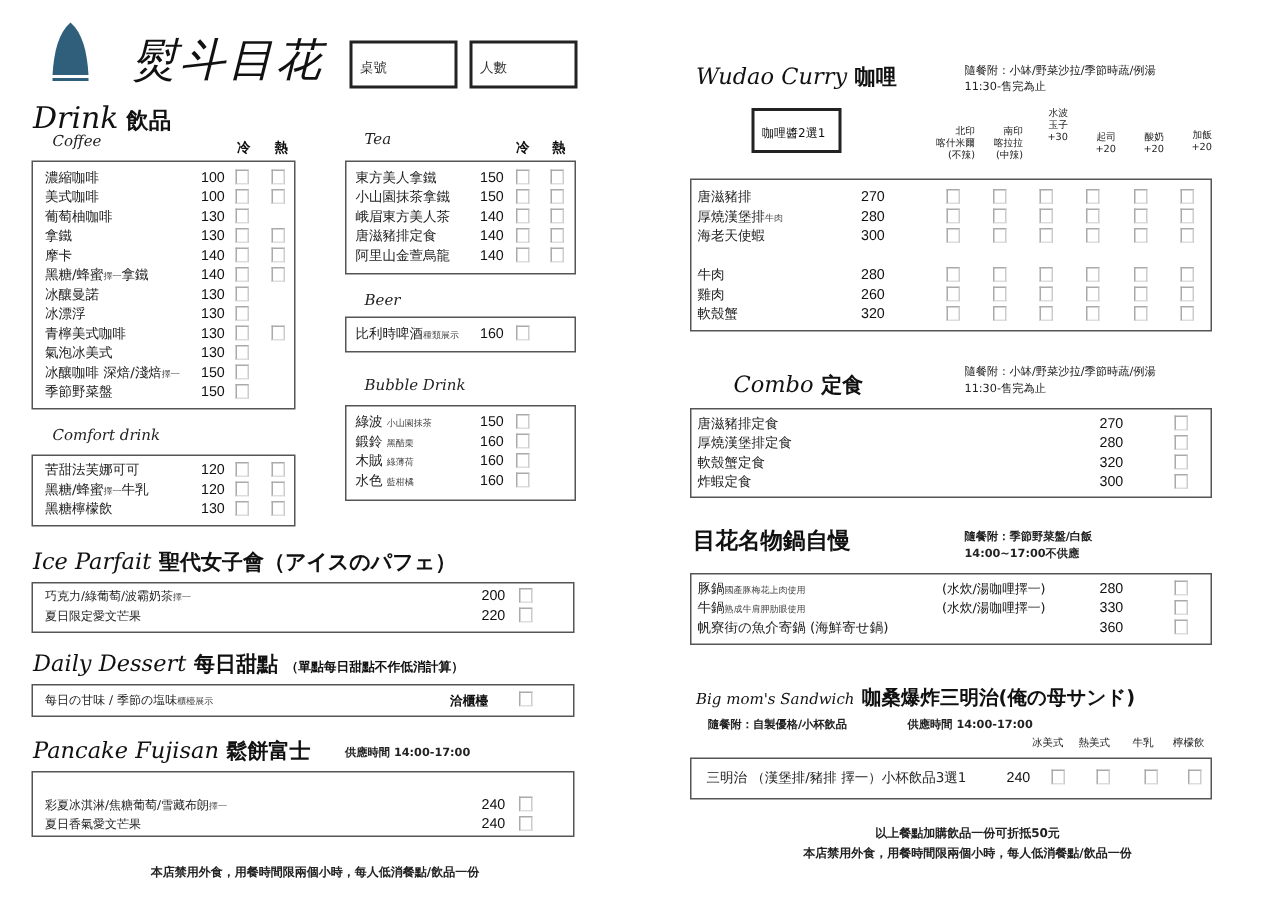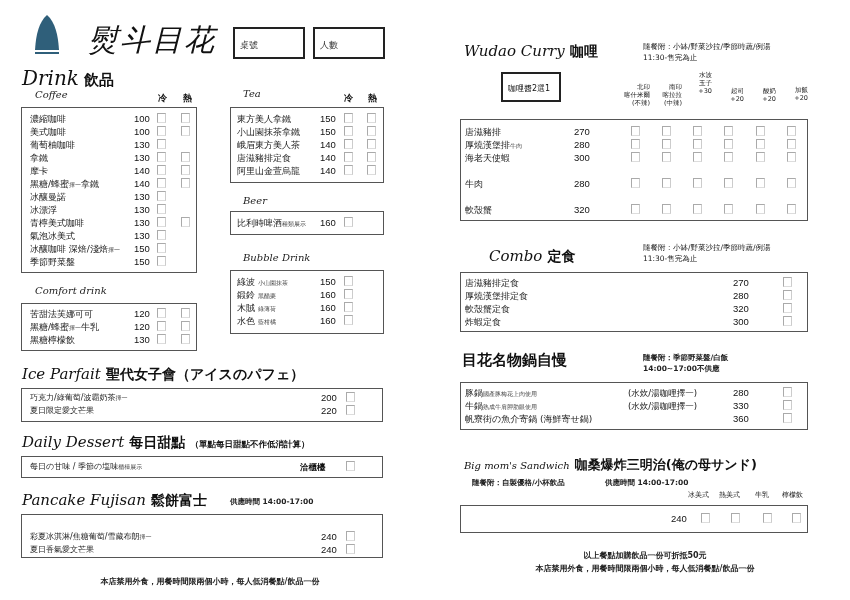--- a/index.html
+++ b/index.html
@@ -330,20 +330,30 @@
   <div class="row" style="top:58px;">
       <span class="name" style="left:4px;">牛肉</span>
       <span class="price" style="left:113px;">280</span>
       <span class="cb" style="left:170px;"></span>
       <span class="cb" style="left:201px;"></span>
       <span class="cb" style="left:232px;"></span>
       <span class="cb" style="left:263px;"></span>
       <span class="cb" style="left:295px;"></span>
       <span class="cb" style="left:326px;"></span>
     </div>
+  <div class="row" style="top:71px;">
+      <span class="name" style="left:4px;">雞肉</span>
+      <span class="price" style="left:113px;">260</span>
+      <span class="cb" style="left:170px;"></span>
+      <span class="cb" style="left:201px;"></span>
+      <span class="cb" style="left:232px;"></span>
+      <span class="cb" style="left:263px;"></span>
+      <span class="cb" style="left:295px;"></span>
+      <span class="cb" style="left:326px;"></span>
+    </div>
   <div class="row" style="top:84px;">
       <span class="name" style="left:4px;">軟殼蟹</span>
       <span class="price" style="left:113px;">320</span>
       <span class="cb" style="left:170px;"></span>
       <span class="cb" style="left:201px;"></span>
       <span class="cb" style="left:232px;"></span>
       <span class="cb" style="left:263px;"></span>
       <span class="cb" style="left:295px;"></span>
       <span class="cb" style="left:326px;"></span>
     </div>
@@ -406,20 +416,21 @@
   <span class="cjk-bold" style="font-size:13px;">咖桑爆炸三明治(俺の母サンド)</span>
 </div>
 <div class="note" style="left:472px;top:477px;font-weight:bold;">隨餐附：自製優格/小杯飲品</div>
 <div class="note" style="left:605px;top:477px;font-weight:bold;">供應時間 14:00-17:00</div>
 <div class="note" style="left:688px;top:490px;font-size:7px;">冰美式</div>
 <div class="note" style="left:719px;top:490px;font-size:7px;">熱美式</div>
 <div class="note" style="left:755px;top:490px;font-size:7px;">牛乳</div>
 <div class="note" style="left:782px;top:490px;font-size:7px;">檸檬飲</div>
 <div class="box" style="left:460px;top:505px;width:348px;height:28px;">
   <div class="row" style="top:7px;">
+      <span class="name" style="left:10px;">三明治 （漢堡排/豬排 擇一）小杯飲品3選1</span>
       <span class="price" style="left:210px;">240</span>
       <span class="cb" style="left:240px;"></span>
       <span class="cb" style="left:270px;"></span>
       <span class="cb" style="left:302px;"></span>
       <span class="cb" style="left:331px;"></span>
     </div>
 </div>
 
 <div class="footer" style="left:480px;top:550px;width:330px;">以上餐點加購飲品一份可折抵50元</div>
 <div class="footer" style="left:480px;top:563px;width:330px;">本店禁用外食，用餐時間限兩個小時，每人低消餐點/飲品一份</div>

